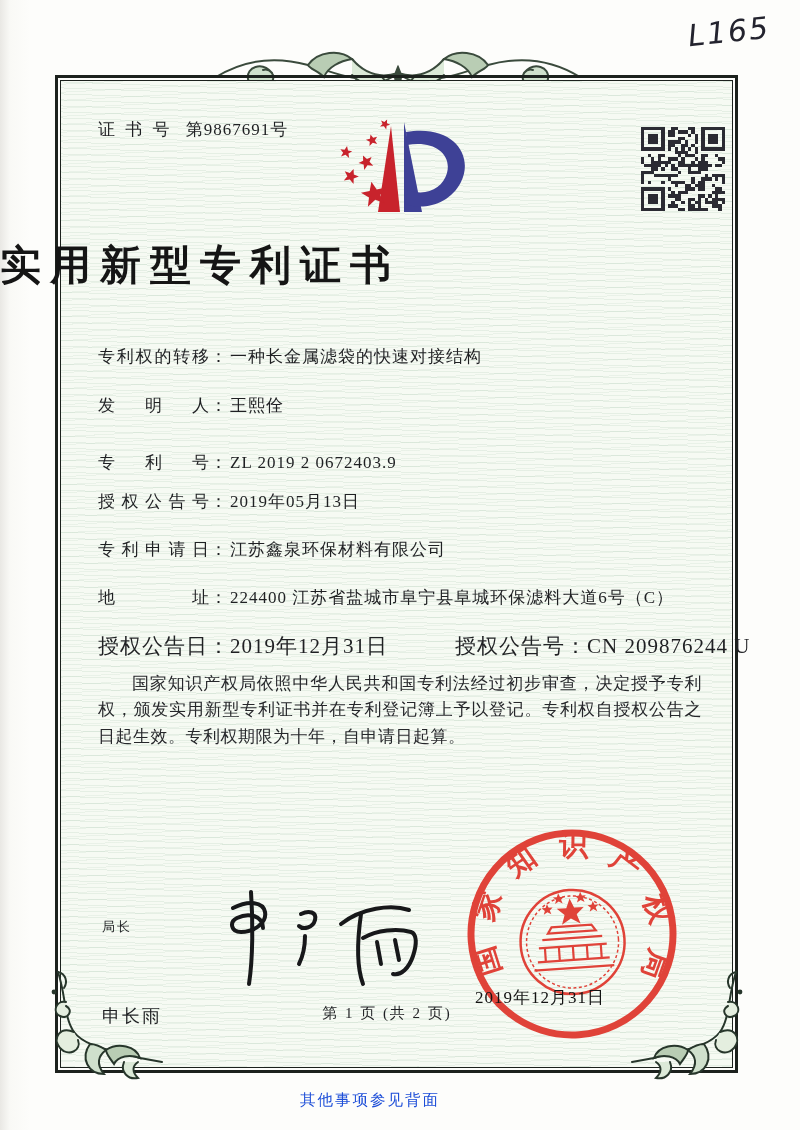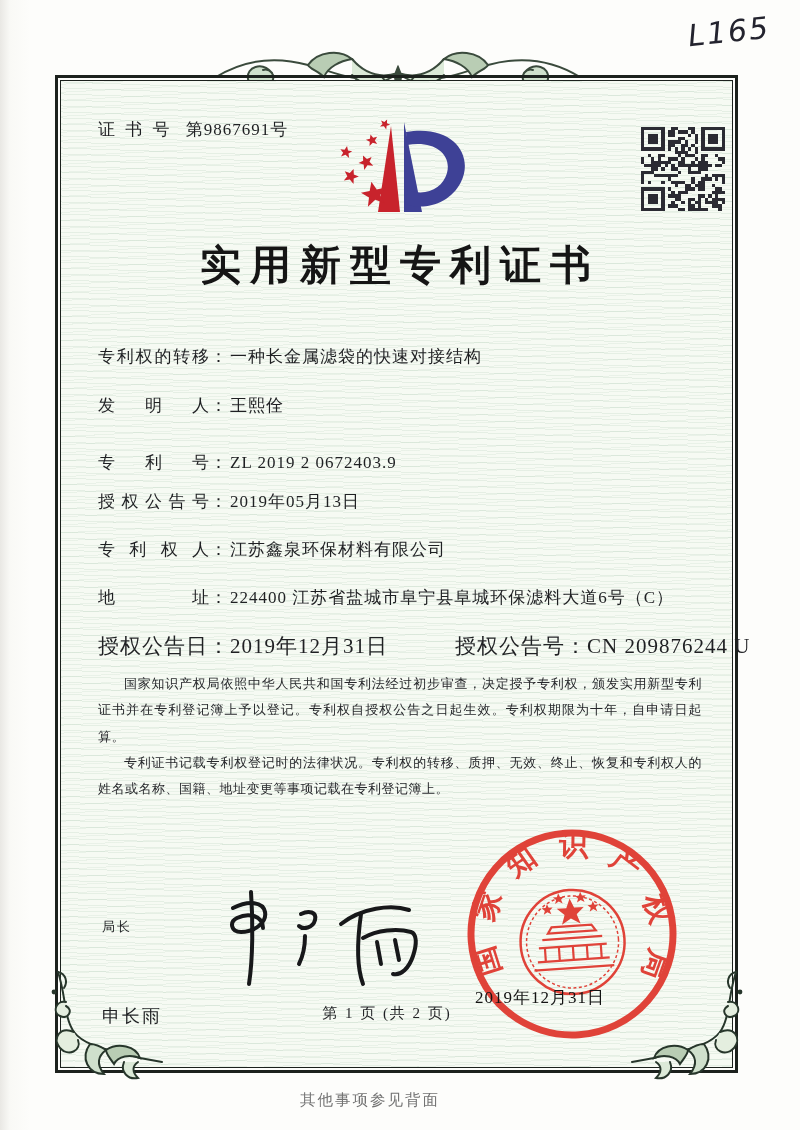--- a/index.html
+++ b/index.html
@@ -25,47 +25,47 @@
     background-color:#f6faf3;
     background-image:
       repeating-linear-gradient(2deg, rgba(140,180,150,.16) 0 1px, transparent 1px 6px),
       repeating-linear-gradient(-3deg, rgba(140,180,150,.12) 0 1px, transparent 1px 8px);
   }
   .cert-number{position:absolute;left:98px;top:118px;font-size:17px;letter-spacing:3px;}
   .cert-number .num{letter-spacing:1px;margin-left:6px;}
   .qr{position:absolute;left:641px;top:127px;width:84px;height:84px;}
   .logo{position:absolute;left:328px;top:110px;width:140px;height:118px;}
   .title{
-    position:absolute;left:0;top:238px;width:800px;text-align:center;
+    position:absolute;left:0;top:238px;width:800px;
     font-size:41px;font-weight:bold;letter-spacing:9px;color:#151515;
   }
   .field-row{position:absolute;left:98px;font-size:17px;letter-spacing:1px;white-space:nowrap;}
   .field-row .lbl{
     display:inline-block;width:112px;text-align:justify;text-align-last:justify;
     vertical-align:bottom;
   }
   .field-row .colon{margin:0 2px 0 0;}
   .grant-row{position:absolute;left:98px;top:632px;font-size:21px;letter-spacing:1px;white-space:nowrap;}
   .grant-row .pair2{position:absolute;left:357px;top:0;}
   .paragraphs{
     position:absolute;left:98px;top:671px;width:604px;
-    font-size:13px;line-height:26.3px;text-align:justify;letter-spacing:.5px;
+    font-size:17px;line-height:26.3px;text-align:justify;letter-spacing:.5px;
     color:#26272b;
   }
   .paragraphs p{margin:0;text-indent:2em;}
   .issuer-title{position:absolute;left:102px;top:918px;font-size:13px;letter-spacing:2px;}
   .issuer-name{position:absolute;left:102px;top:1004px;font-size:18px;letter-spacing:2px;}
   .signature{position:absolute;left:205px;top:880px;width:230px;height:115px;}
   .seal{position:absolute;left:458px;top:820px;width:228px;height:228px;opacity:.93;}
   .seal-date{
     position:absolute;left:455px;top:986px;width:170px;text-align:center;
     font-size:17px;letter-spacing:1px;color:#141414;
   }
   .page-info{position:absolute;left:287px;top:1004px;width:200px;text-align:center;font-size:15px;letter-spacing:2px;}
-  .back-note{position:absolute;left:270px;top:1090px;width:200px;text-align:center;font-size:15.5px;letter-spacing:2px;color:#737373;}
+  .back-note{position:absolute;left:270px;top:1090px;width:200px;text-align:center;font-size:15.5px;letter-spacing:2px;color:#1d4ed8;}
   .ornament-top{position:absolute;left:212px;top:43px;width:372px;height:68px;}
   .corner-bl{position:absolute;left:44px;top:966px;width:122px;height:118px;}
   .corner-br{position:absolute;left:628px;top:966px;width:122px;height:118px;transform:scaleX(-1);}
 </style>
 </head>
 <body>
 
 <div class="handwritten-note">L165</div>
 
 <svg class="ornament-top" viewBox="0 0 372 68">
@@ -371,36 +371,35 @@
 <div class="field-row" style="top:394px">
   <span class="lbl">发明人</span><span class="colon">：</span><span>王熙佺</span>
 </div>
 <div class="field-row" style="top:451px">
   <span class="lbl">专利号</span><span class="colon">：</span><span>ZL 2019 2 0672403.9</span>
 </div>
 <div class="field-row" style="top:490px">
   <span class="lbl">授权公告号</span><span class="colon">：</span><span>2019年05月13日</span>
 </div>
 <div class="field-row" style="top:538px">
-  <span class="lbl">专利权人</span><span class="colon">：</span><span>江苏鑫泉环保材料有限公司</span>
+  <span class="lbl">专利申请日</span><span class="colon">：</span><span>江苏鑫泉环保材料有限公司</span>
 </div>
 <div class="field-row" style="top:586px">
   <span class="lbl">地址</span><span class="colon">：</span><span>224400 江苏省盐城市阜宁县阜城环保滤料大道6号（C）</span>
 </div>
 
 <div class="grant-row">
   <span>授权公告日</span><span>：</span><span>2019年12月31日</span>
   <span class="pair2">
     <span>授权公告号</span><span>：</span><span>CN 209876244 U</span>
   </span>
 </div>
 
 <div class="paragraphs">
   <p>国家知识产权局依照中华人民共和国专利法经过初步审查，决定授予专利权，颁发实用新型专利证书并在专利登记簿上予以登记。专利权自授权公告之日起生效。专利权期限为十年，自申请日起算。</p>
-  <p>专利证书记载专利权登记时的法律状况。专利权的转移、质押、无效、终止、恢复和专利权人的姓名或名称、国籍、地址变更等事项记载在专利登记簿上。</p>
 </div>
 
 <div class="issuer-title">局长</div>
 <div class="issuer-name">申长雨</div>
 
 <svg class="signature" viewBox="0 0 230 115">
   <g stroke="#17181a" fill="none" stroke-width="4" stroke-linecap="round" stroke-linejoin="round">
     <path d="M28,28 C44,20 58,22 60,32 C62,42 50,52 36,52 C26,52 24,42 32,38 C44,32 58,36 58,48"></path>
     <path d="M46,12 C48,40 48,78 44,104"></path>
     <path d="M96,34 C104,30 112,32 110,40 C108,48 98,50 94,46"></path>

